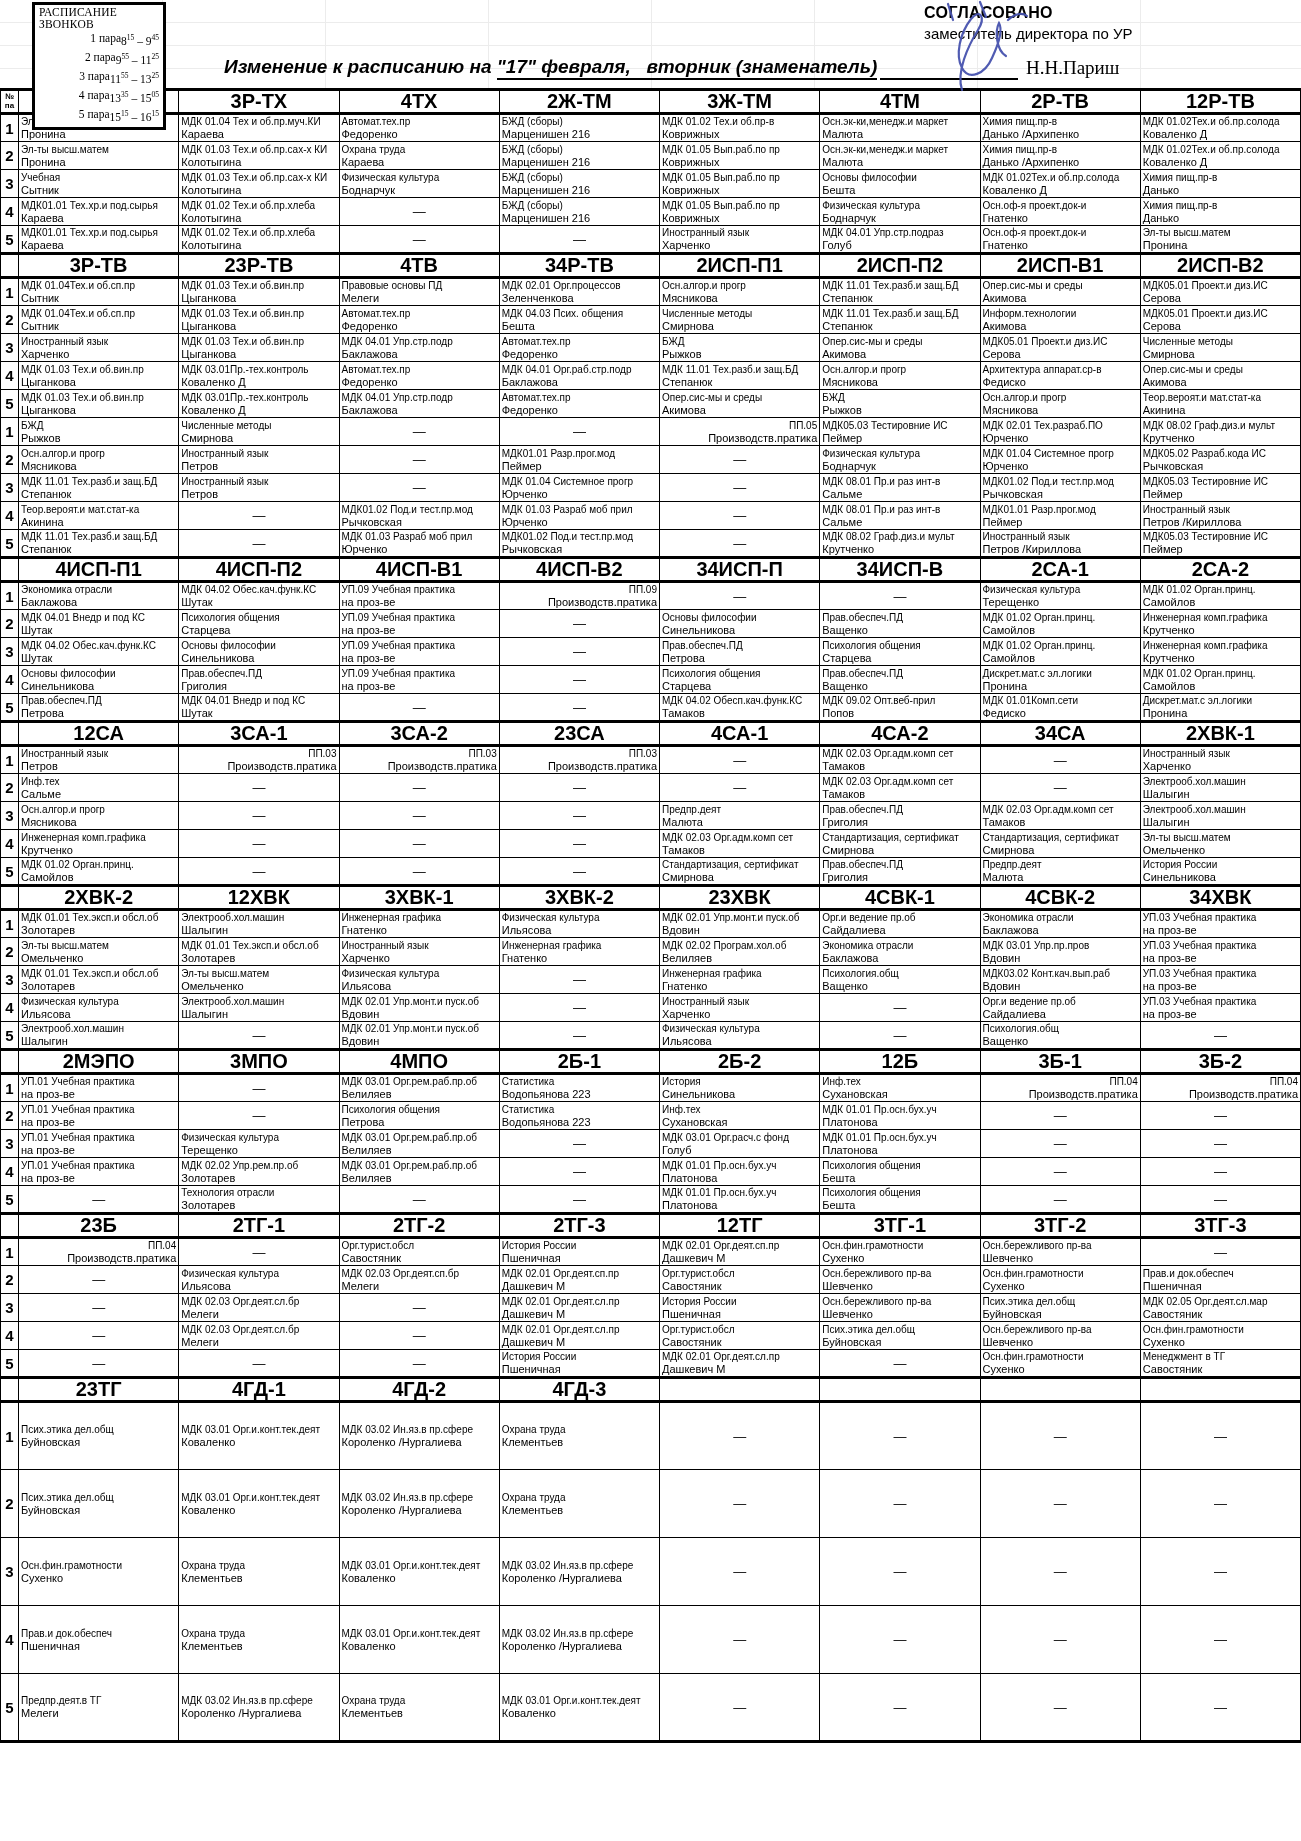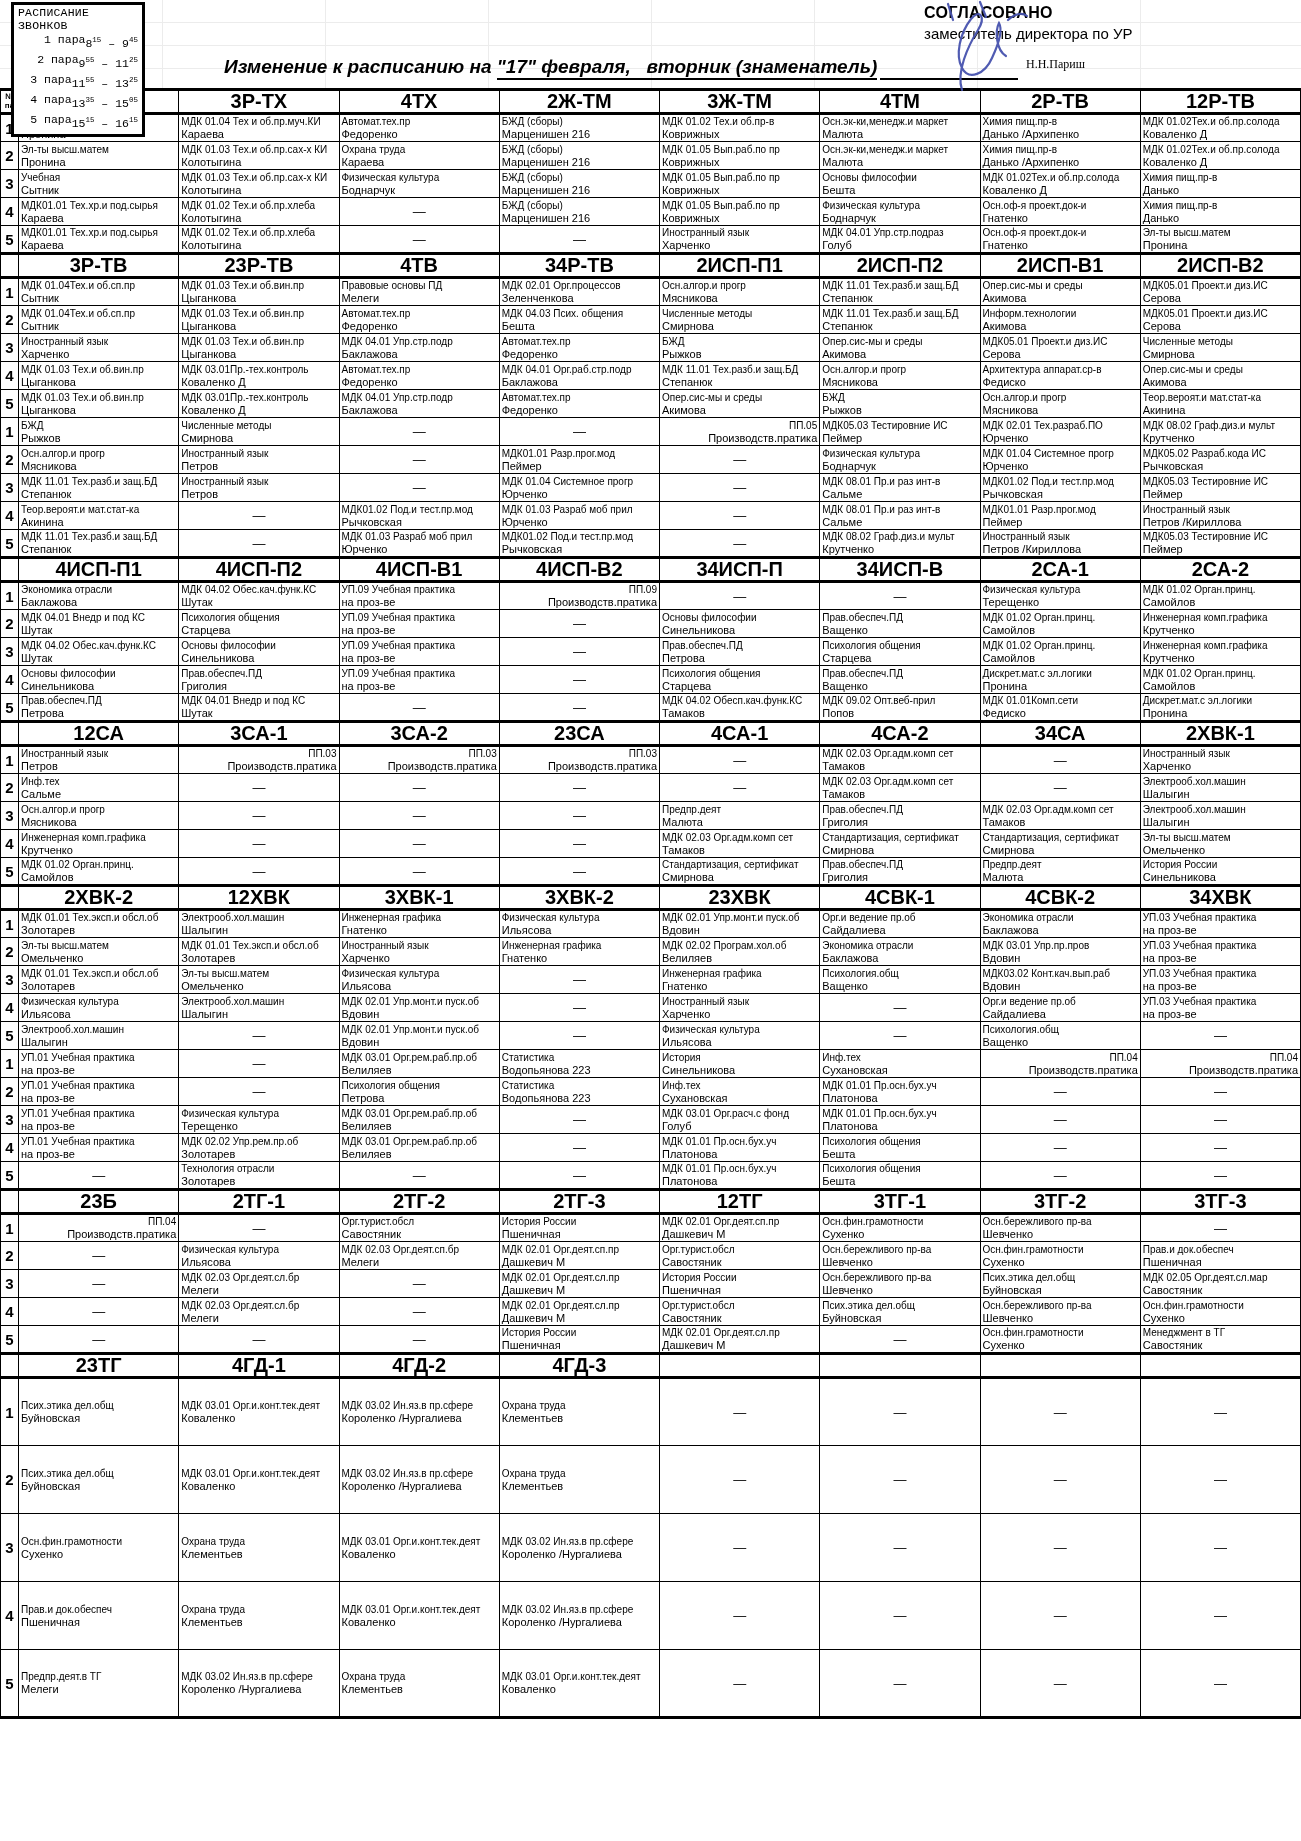--- a/index.html
+++ b/index.html
@@ -3,36 +3,36 @@
 <meta charset="utf-8">
 <style>
   html,body{margin:0;padding:0;}
   body{width:1301px;height:1841px;background:#fff;color:#000;position:relative;
        font-family:"Liberation Sans",sans-serif;}
   
   .tophead{position:relative;height:88px;
     background-image:linear-gradient(#ececec 1px,transparent 1px),
                      linear-gradient(90deg,#ececec 1px,transparent 1px);
     background-size:163px 23px;background-position:-1px -1px;}
-  .bellbox{position:absolute;left:11px;top:2px;width:134px;box-sizing:border-box;
+  .bellbox{position:absolute;left:32px;top:2px;width:134px;box-sizing:border-box;
     border:3px solid #000;background:#fff;padding:1px 4px 2px 4px;
-    font-family:Liberation Mono, monospace;font-size:11.5px;}
+    font-family:Liberation Serif, serif;font-size:11.5px;}
   .bellbox .bt{letter-spacing:.2px;}
   .bellrow{display:flex;justify-content:flex-end;line-height:16.1px;}
   .bellrow sup{font-size:7.5px;}
   .title{position:absolute;left:224px;top:56px;font-weight:bold;font-style:italic;
     font-size:19px;white-space:pre;}
   .title .u{border-bottom:2.5px solid #000;padding-bottom:1px;}
   .approve{position:absolute;left:924px;top:4px;font-family:Liberation Sans, sans-serif;}
   .ap1{font-weight:bold;font-size:16px;letter-spacing:.4px;}
   .ap2{font-size:15px;margin-top:3px;}
   .sigline{position:absolute;left:880px;top:60px;width:138px;height:18px;
     border-bottom:2px solid #000;}
   .signame{position:absolute;left:1026px;top:57px;font-family:"Liberation Serif",serif;
-    font-size:12px;}
+    font-size:19px;}
   svg.sig{position:absolute;left:928px;top:0;width:104px;height:94px;}
   
   table{border-collapse:collapse;table-layout:fixed;width:1301px;}
   td{border:1px solid #000;overflow:hidden;padding:0;vertical-align:middle;}
   tr.gh td{border-top:3px solid #000;border-bottom:3px solid #000;text-align:center;
     font-weight:bold;font-size:20px;height:21px;line-height:21px;}
   tr.dr{height:28px;}
   tr.tall{height:68px;}
   tr.lastrow td{border-bottom:3px solid #000;}
   .num{text-align:center;font-weight:bold;font-size:15px;}
@@ -1163,20 +1163,31 @@
           <div class="dash">—</div>
         </td>
         <td class="cell">
           <div class="l1">Психология.общ</div>
           <div class="l2">Ващенко</div>
         </td>
         <td class="cell">
           <div class="dash">—</div>
         </td>
       </tr>
+      <tr class="gh">
+        <td></td>
+        <td>2МЭПО</td>
+        <td>3МПО</td>
+        <td>4МПО</td>
+        <td>2Б-1</td>
+        <td>2Б-2</td>
+        <td>12Б</td>
+        <td>3Б-1</td>
+        <td>3Б-2</td>
+      </tr>
       <tr class="dr">
         <td class="num">1</td>
         <td class="cell">
           <div class="l1">УП.01 Учебная практика</div>
           <div class="l2 r2">на проз-ве</div>
         </td>
         <td class="cell">
           <div class="dash">—</div>
         </td>
         <td class="cell">

